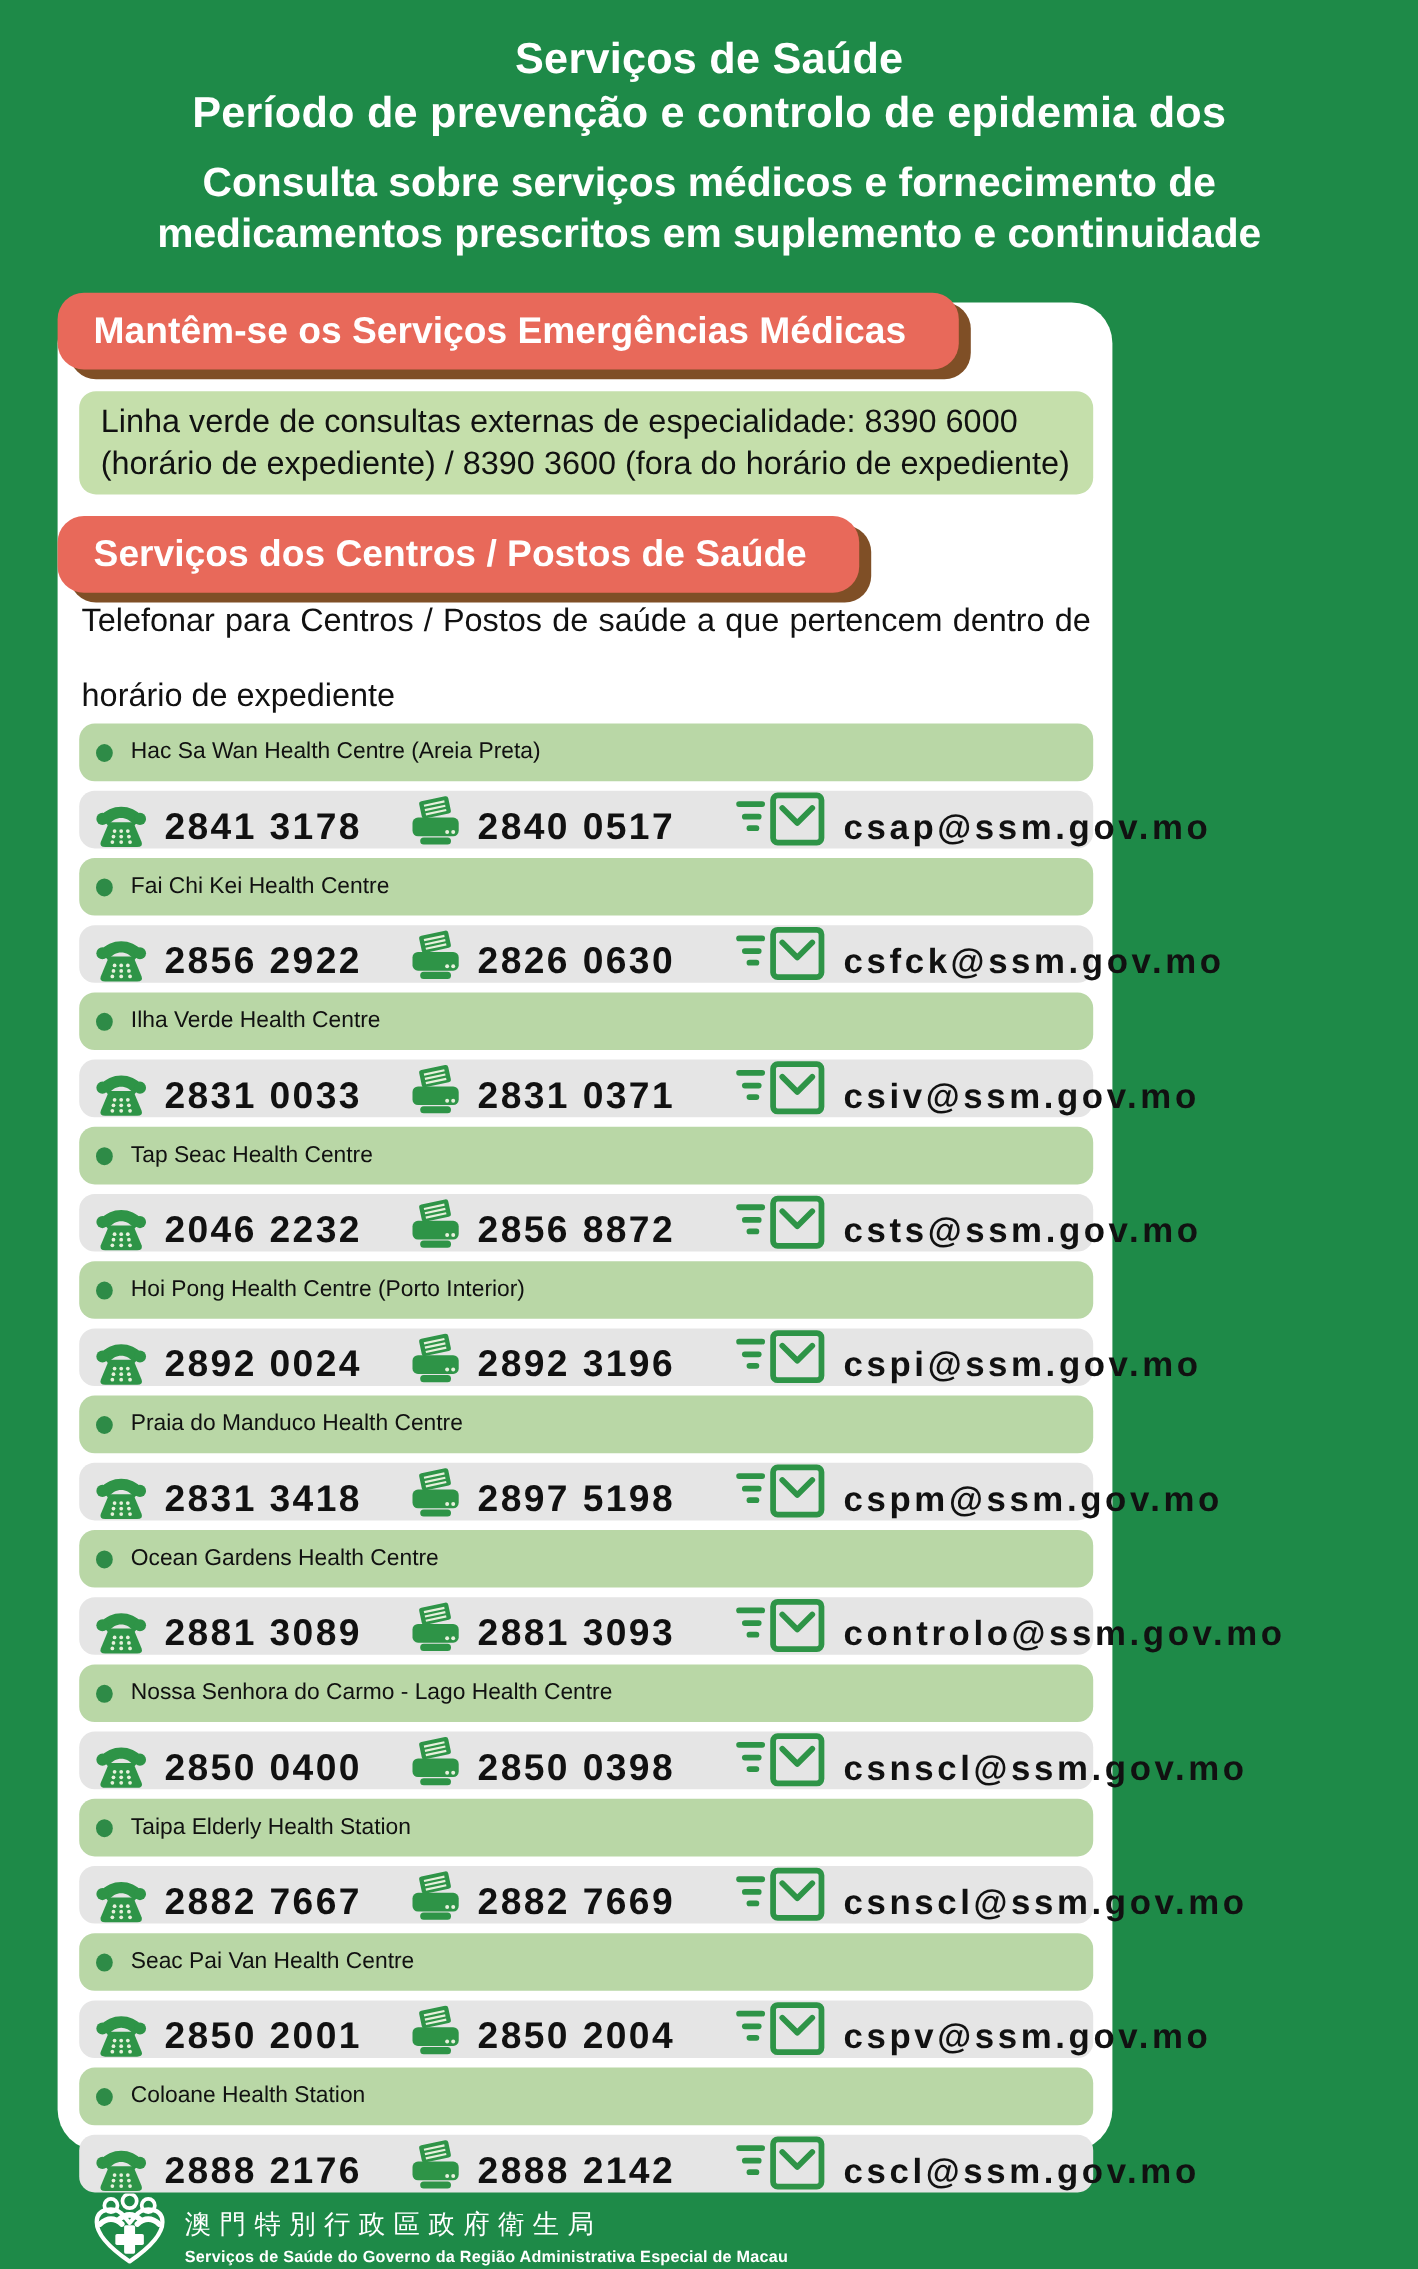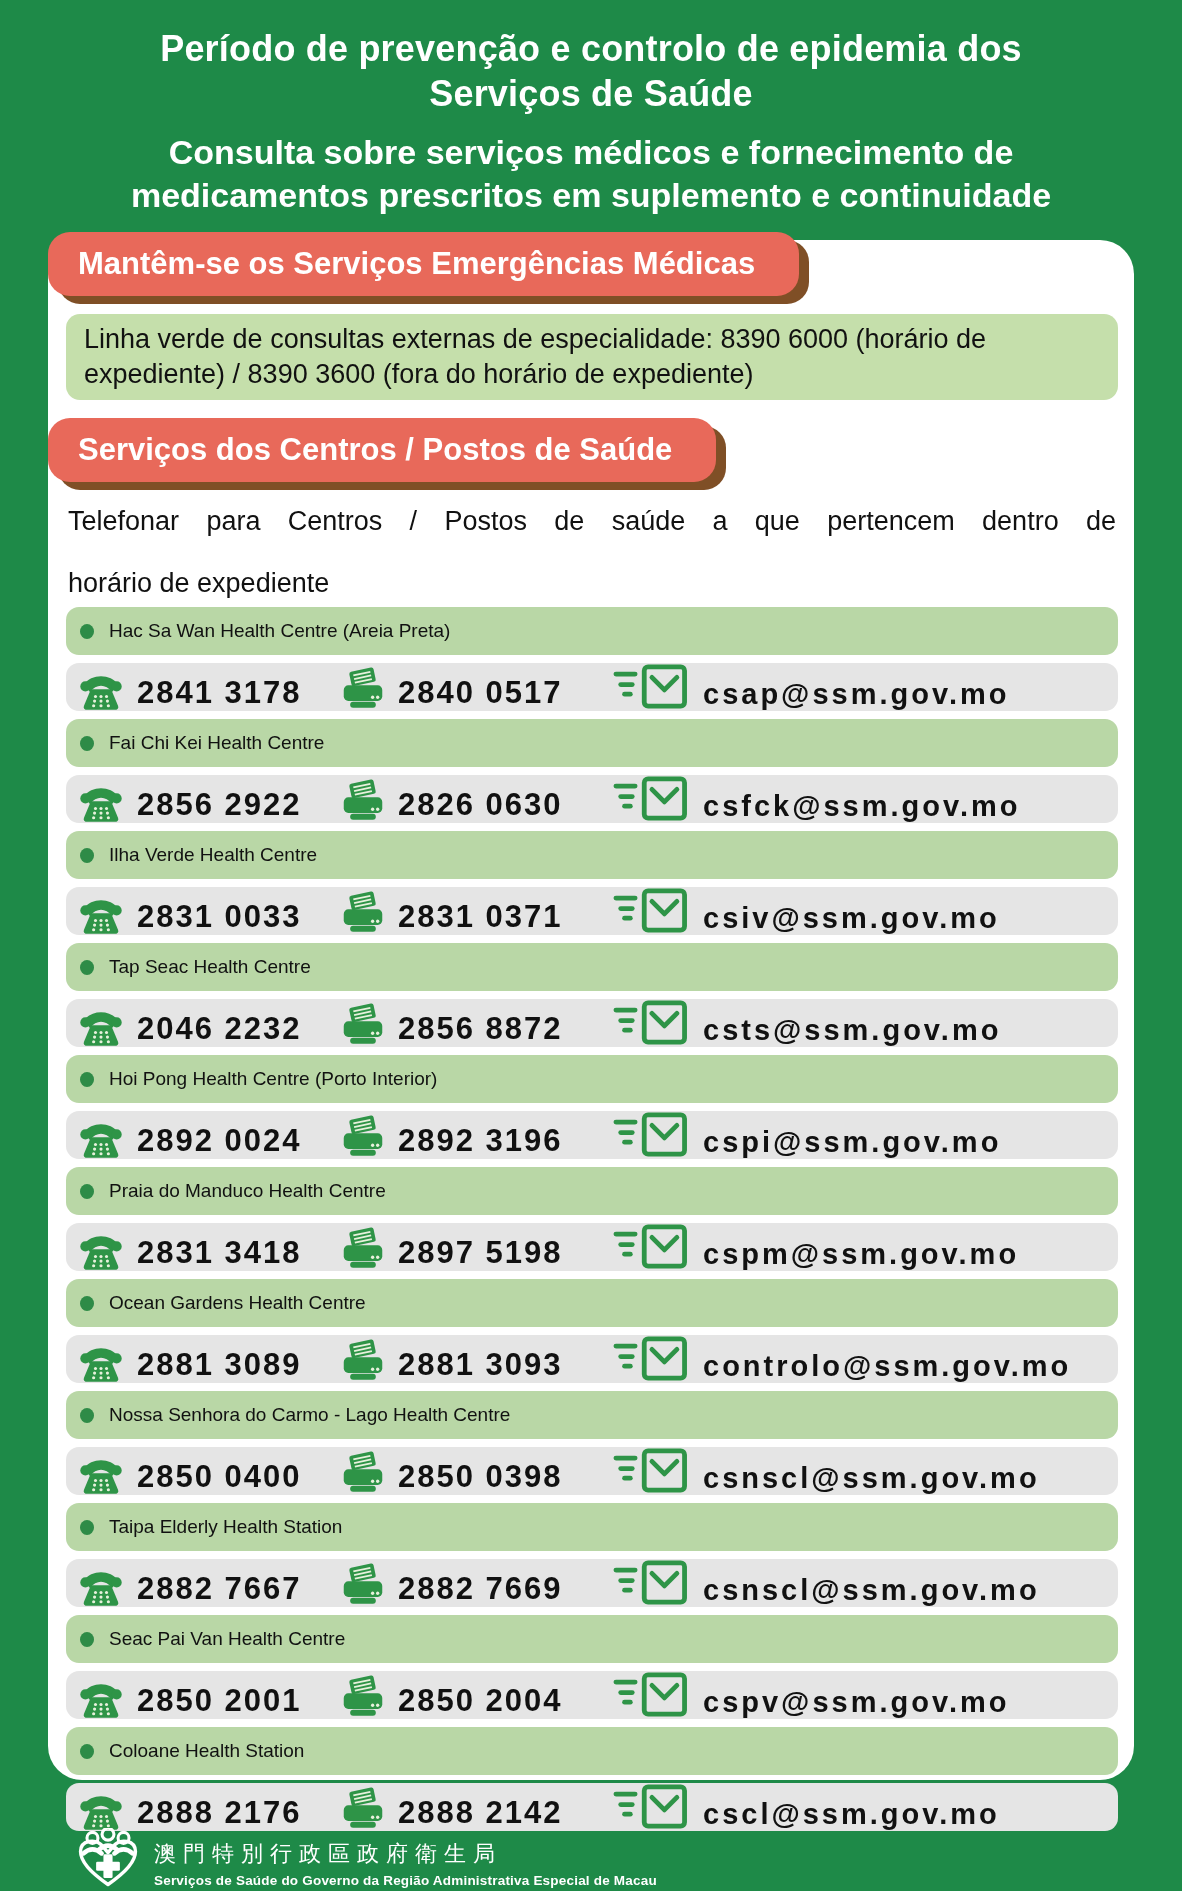--- a/index.html
+++ b/index.html
@@ -11,22 +11,22 @@
     font-family:"Liberation Sans","DejaVu Sans",sans-serif;
     overflow:hidden;
     color:#111;
   }
   
   .header { padding-top:26px; text-align:center; color:#fff; }
   .title   { font-size:36px; font-weight:bold; line-height:45px; letter-spacing:0.2px; }
   .subtitle{ margin-top:15px; font-size:34px; font-weight:bold; line-height:43px; }
   
   .panel {
-    position:absolute; left:48px; top:240px;
-    width:1086px; height:1540px;
+    position:absolute; left:48px; top:252px;
+    width:879px; height:1540px;
     background:#ffffff;
     border-radius:34px;
     padding:0 16px 0 18px;
   }
   
   .badge-wrap { height:64px; }
   .badge-wrap.second { margin-top:18px; }
   .badge {
     position:relative;
     display:inline-block;
@@ -45,21 +45,21 @@
   .info-box {
     margin-top:10px;
     background:#c5dfab;
     border-radius:14px;
     padding:8px 18px;
     font-size:27px;
     line-height:35px;
   }
   
   .note {
-    margin-top:24px;
+    margin-top:8px;
     padding:0 2px;
     font-size:27px;
     line-height:31px;
   }
   .note .justify-line { display:block; text-align:justify; }
   .note .justify-line::after { content:""; display:inline-block; width:100%; }
   
   .centres-list { margin-top:4px; }
   .centre-name {
     height:48px; margin-top:8px;
@@ -101,22 +101,22 @@
   }
   .footer-text { margin-left:14px; margin-top:9px; color:#fff; }
   .org-zh { font-size:22px; letter-spacing:7px; line-height:26px; white-space:nowrap; }
   .org-pt { font-size:13.5px; font-weight:bold; margin-top:6px; letter-spacing:0.2px; white-space:nowrap; }
 </style>
 </head>
 <body>
 
 <div class="header">
   <div class="title">
+    <div>Serviços de Saúde</div>
     <div>Período de prevenção e controlo de epidemia dos</div>
-    <div>Serviços de Saúde</div>
   </div>
   <div class="subtitle">
     <div>Consulta sobre serviços médicos e fornecimento de</div>
     <div>medicamentos prescritos em suplemento e continuidade</div>
   </div>
 </div>
 
 <div class="panel">
 
   <div class="badge-wrap">

